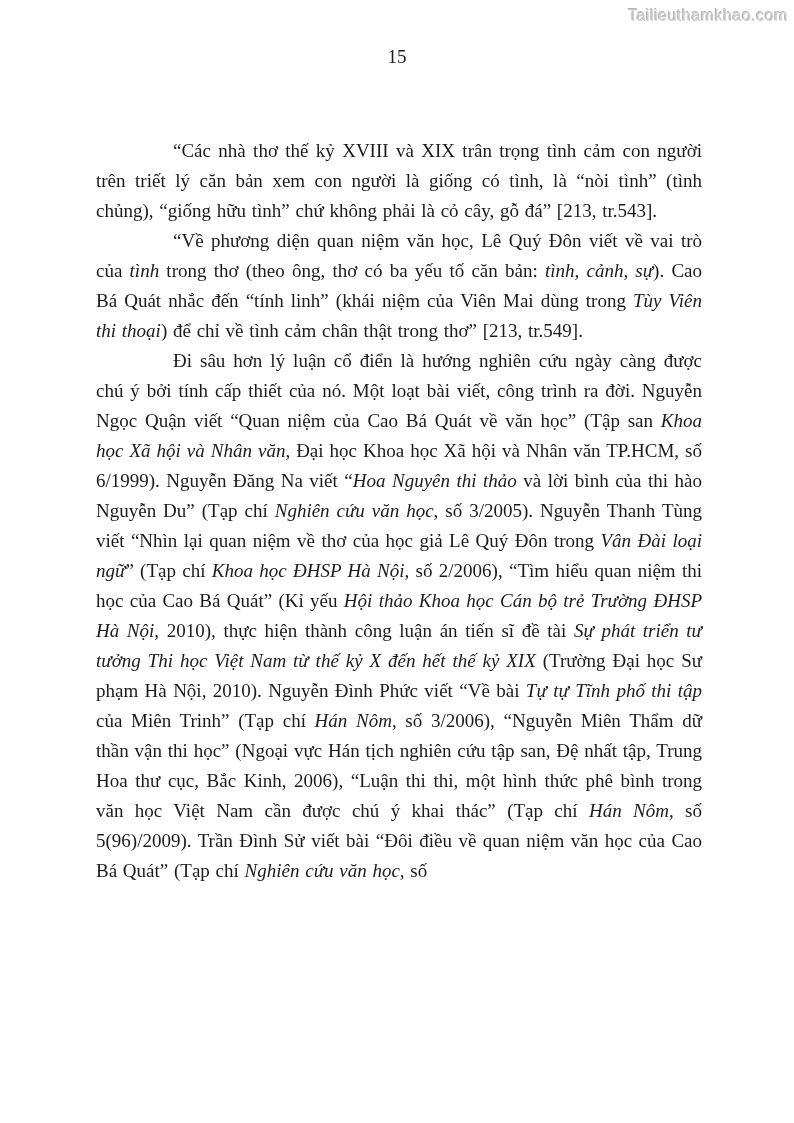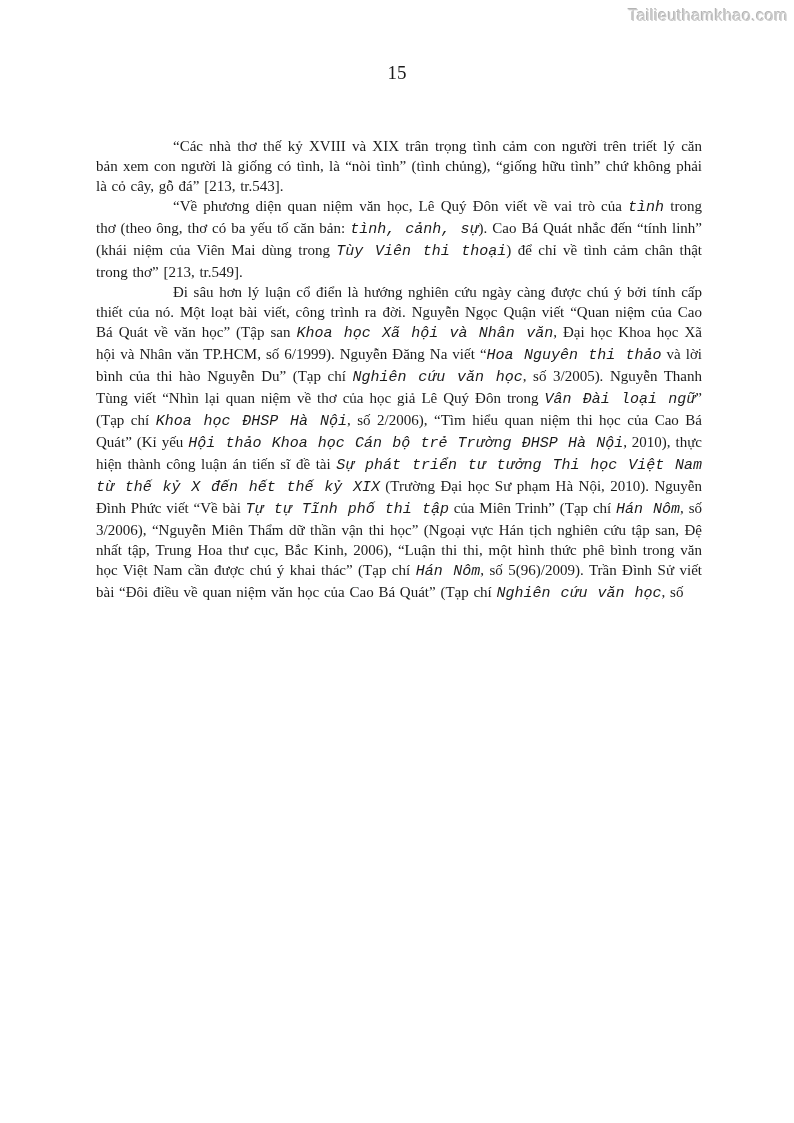--- a/index.html
+++ b/index.html
@@ -28,39 +28,38 @@
     user-select: none;
   }
   .page-number {
     position: absolute;
     top: 46px;
     left: 0;
     width: 100%;
     text-align: center;
     font-size: 19px;
     color: #1b1b1b;
-    margin-top: 16px;
   }
   .content {
     position: absolute;
     top: 136px;
     left: 96px;
     width: 606px;
   }
   p.para {
     margin: 0;
     padding: 0;
-    font-size: 15px;
-    line-height: 20px;
+    font-size: 19px;
+    line-height: 30px;
     text-align: justify;
     text-indent: 77px;
     word-spacing: 1px;
   }
   .run { font-style: normal; }
-  .run.it { font-style: italic; font-family: Liberation Mono, monospace; }
+  .run.it { font-style: italic; }
 </style>
 </head>
 <body>
 
 <div class="page">
   <div class="watermark">Tailieuthamkhao.com</div>
 
   <div class="page-number">15</div>
 
   <div class="content">

